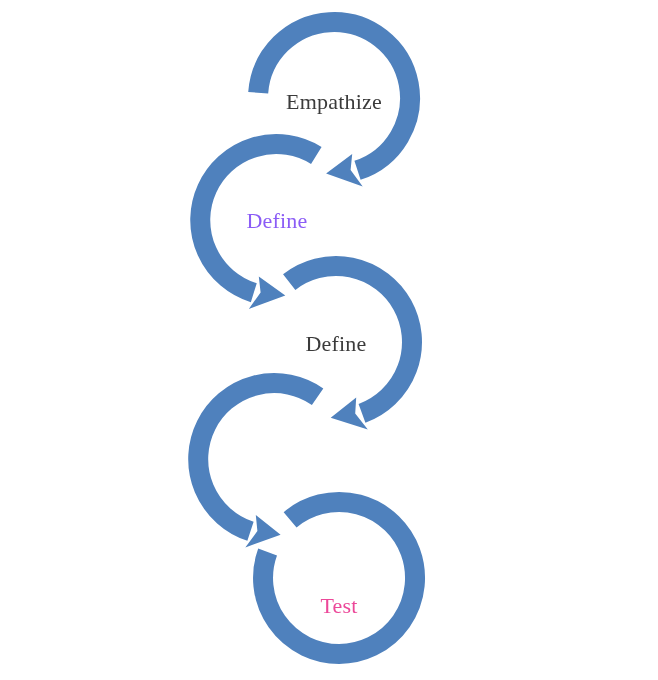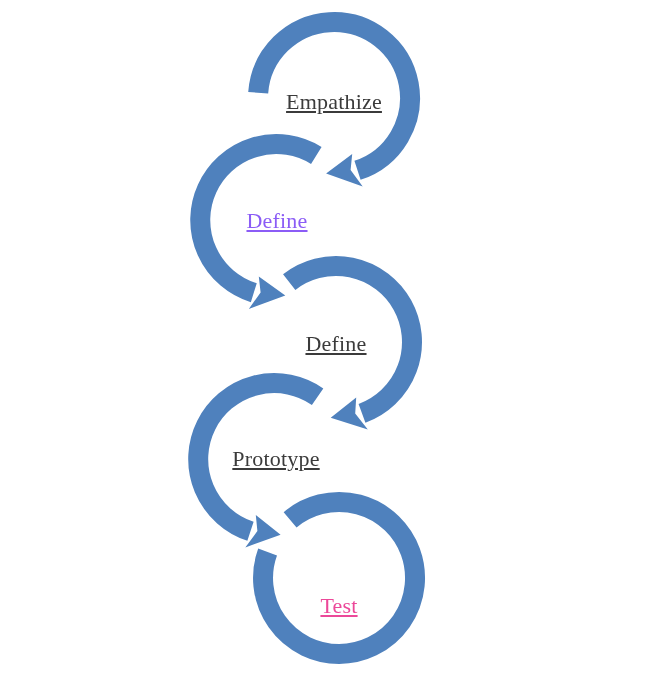--- a/index.html
+++ b/index.html
@@ -21,21 +21,20 @@
     top: 0;
   }
   .step-label {
     position: absolute;
     transform: translate(-50%, -50%);
     font-size: 22px;
     font-weight: normal;
     letter-spacing: 0.2px;
     white-space: nowrap;
     user-select: none;
-    text-decoration: underline;
   }
 </style>
 </head>
 <body>
 
 <div class="canvas" style="background: rgb(255, 255, 255);">
 
   <svg id="arc-layer" width="658" height="680" viewBox="0 0 658 680">
       <path d="M 258.2 92.7 A 76 76 0 1 1 357.5 170.3" fill="none" stroke="#4F81BD" stroke-width="20" stroke-linecap="butt"></path>
       <path d="M 326.1 173.6 L 362.7 186.4 L 350.6 170.1 L 352.2 154.1 Z" fill="#4F81BD"></path>
@@ -47,17 +46,16 @@
       <path d="M 280.6 534.7 L 245.3 547.4 L 257.4 531.1 L 255.8 515.1 Z" fill="#4F81BD"></path>
       <path d="M 290.1 519.8 A 76 76 0 1 1 267.6 552.0" fill="none" stroke="#4F81BD" stroke-width="20" stroke-linecap="butt"></path>
     </svg>
 
   <div class="step-label" style="left: 334px; top: 102px; color: rgb(59, 59, 59);">Empathize</div>
 
   <div class="step-label" style="left: 277px; top: 221px; color: #8b5cf6;">Define</div>
 
   <div class="step-label" style="left: 336px; top: 344px; color: rgb(59, 59, 59);">Define</div>
 
-  <div class="step-label" style="left: 276px; top: 459px; color: rgb(59, 59, 59);">Prototype</div>
 
   <div class="step-label" style="left: 339px; top: 606px; color: #ec4899;">Test</div>
 
 </div>
 
 </body></html>

